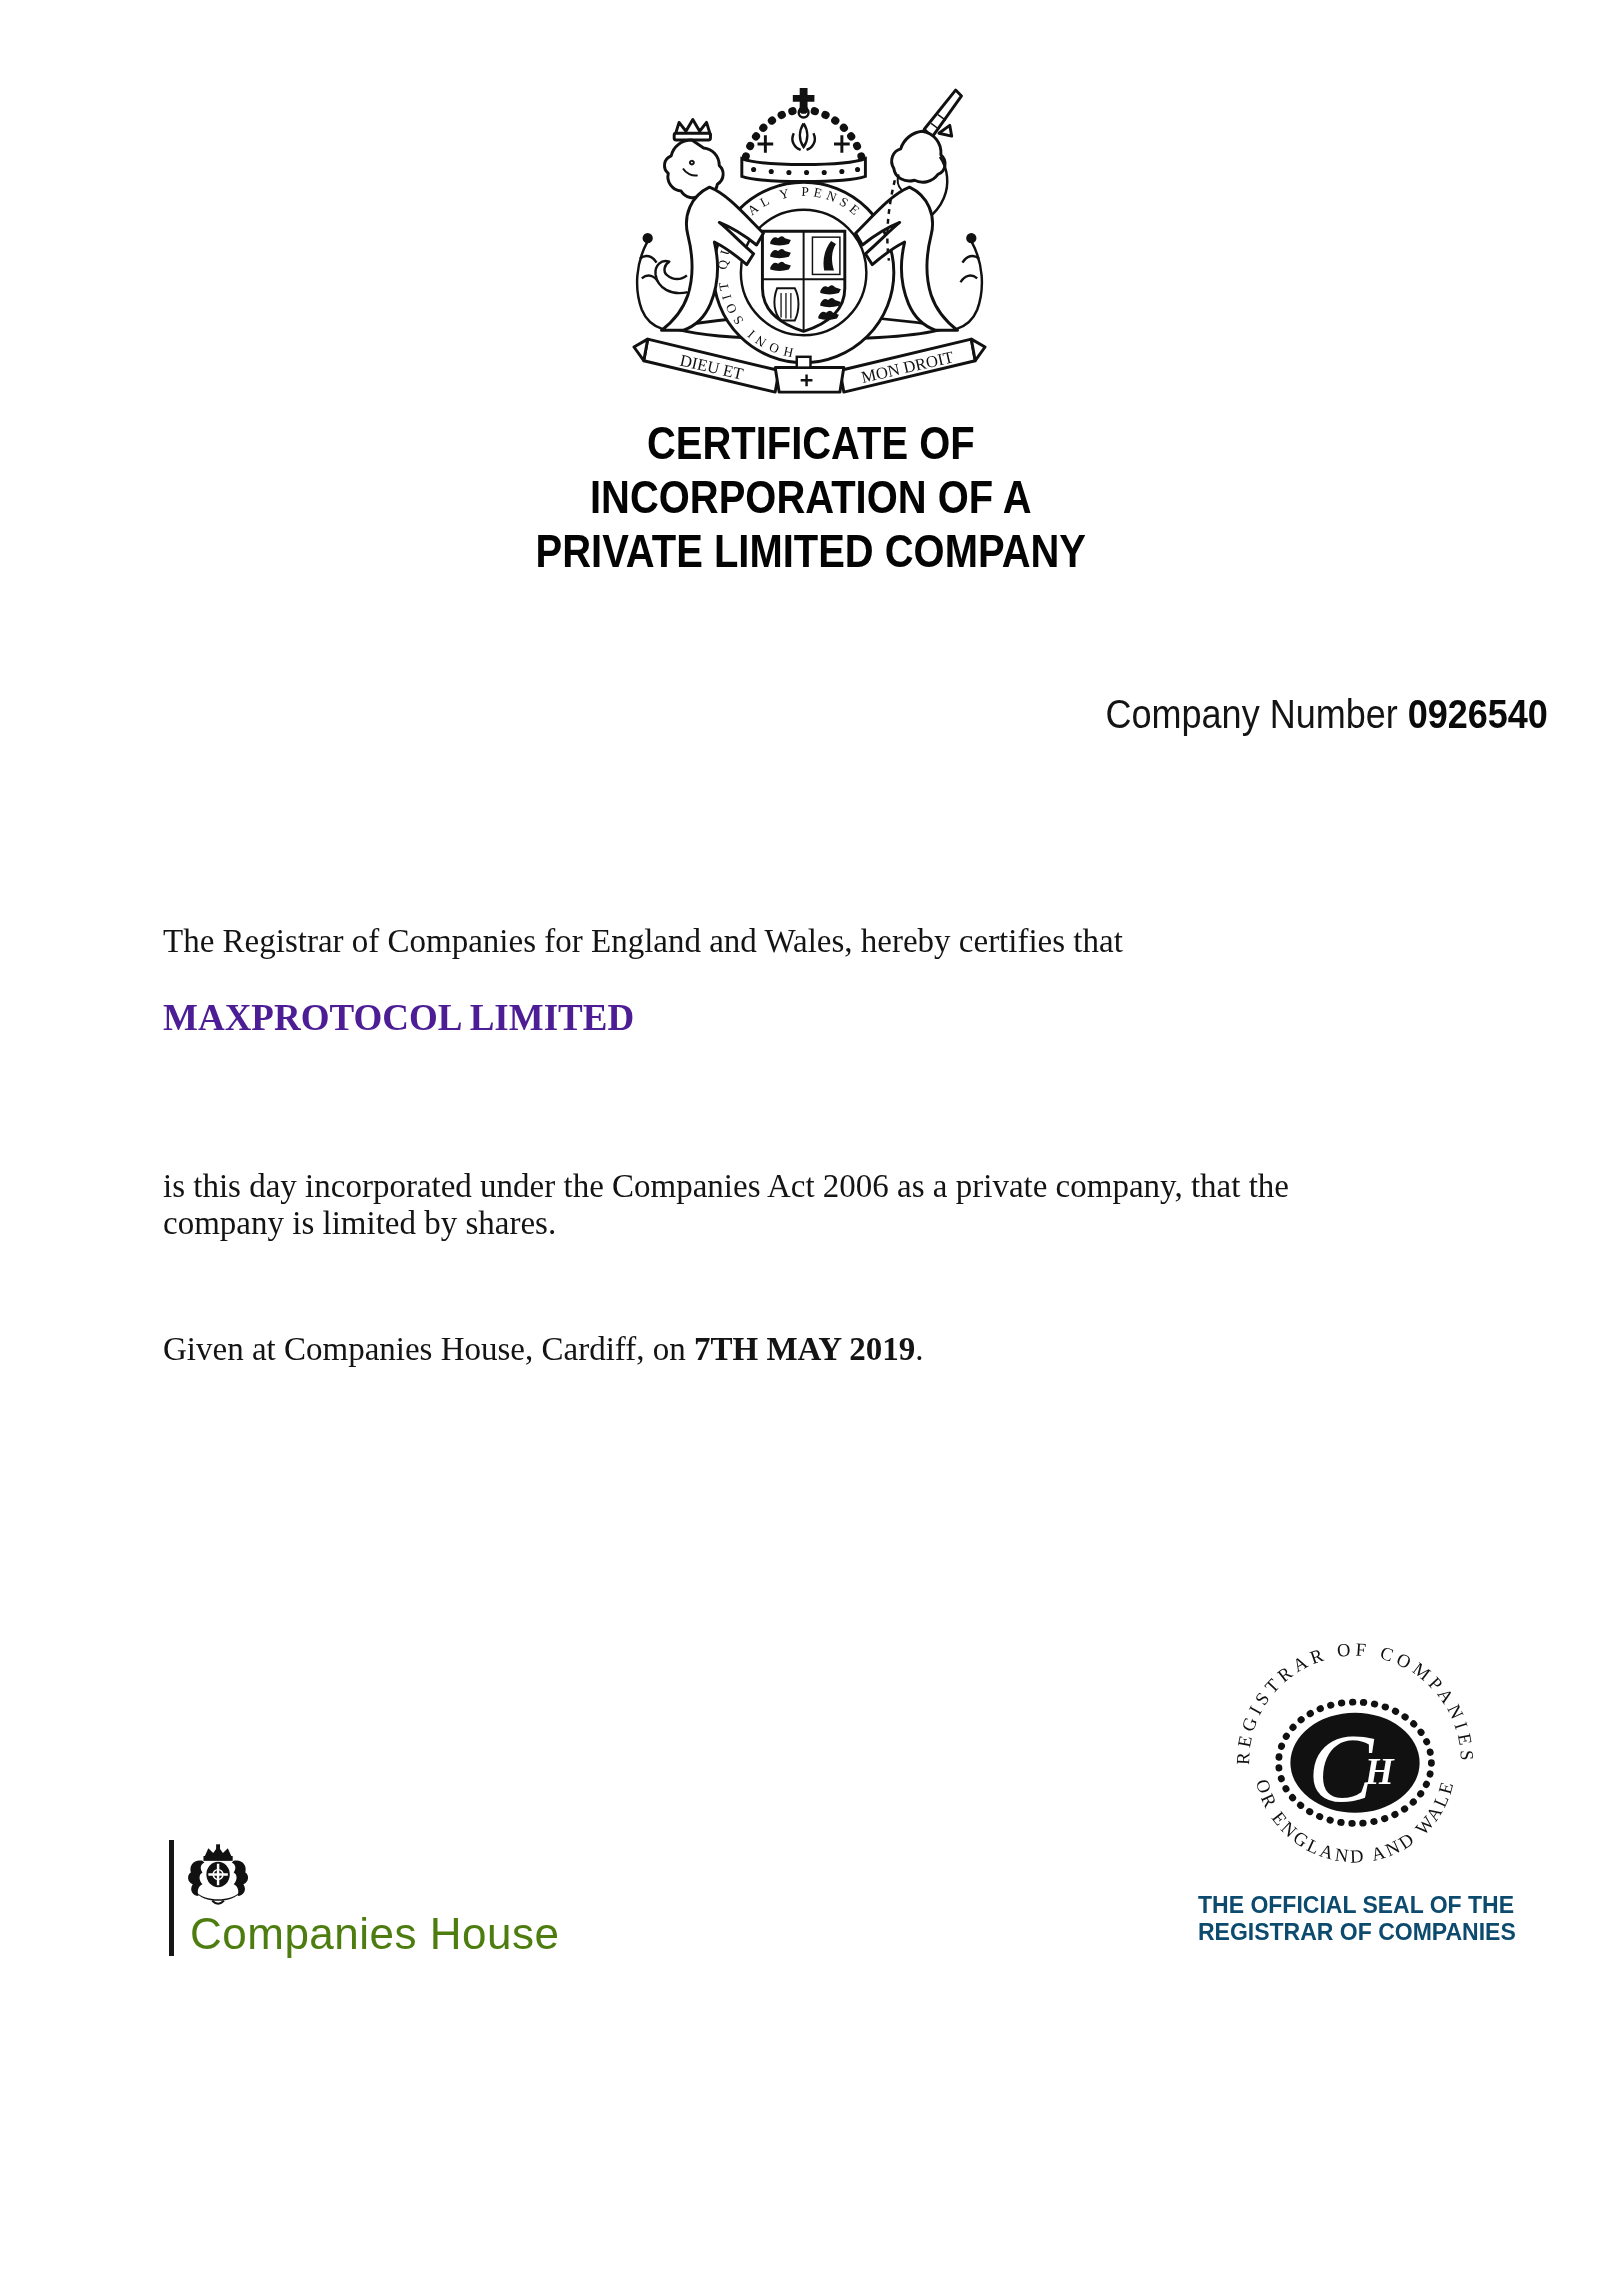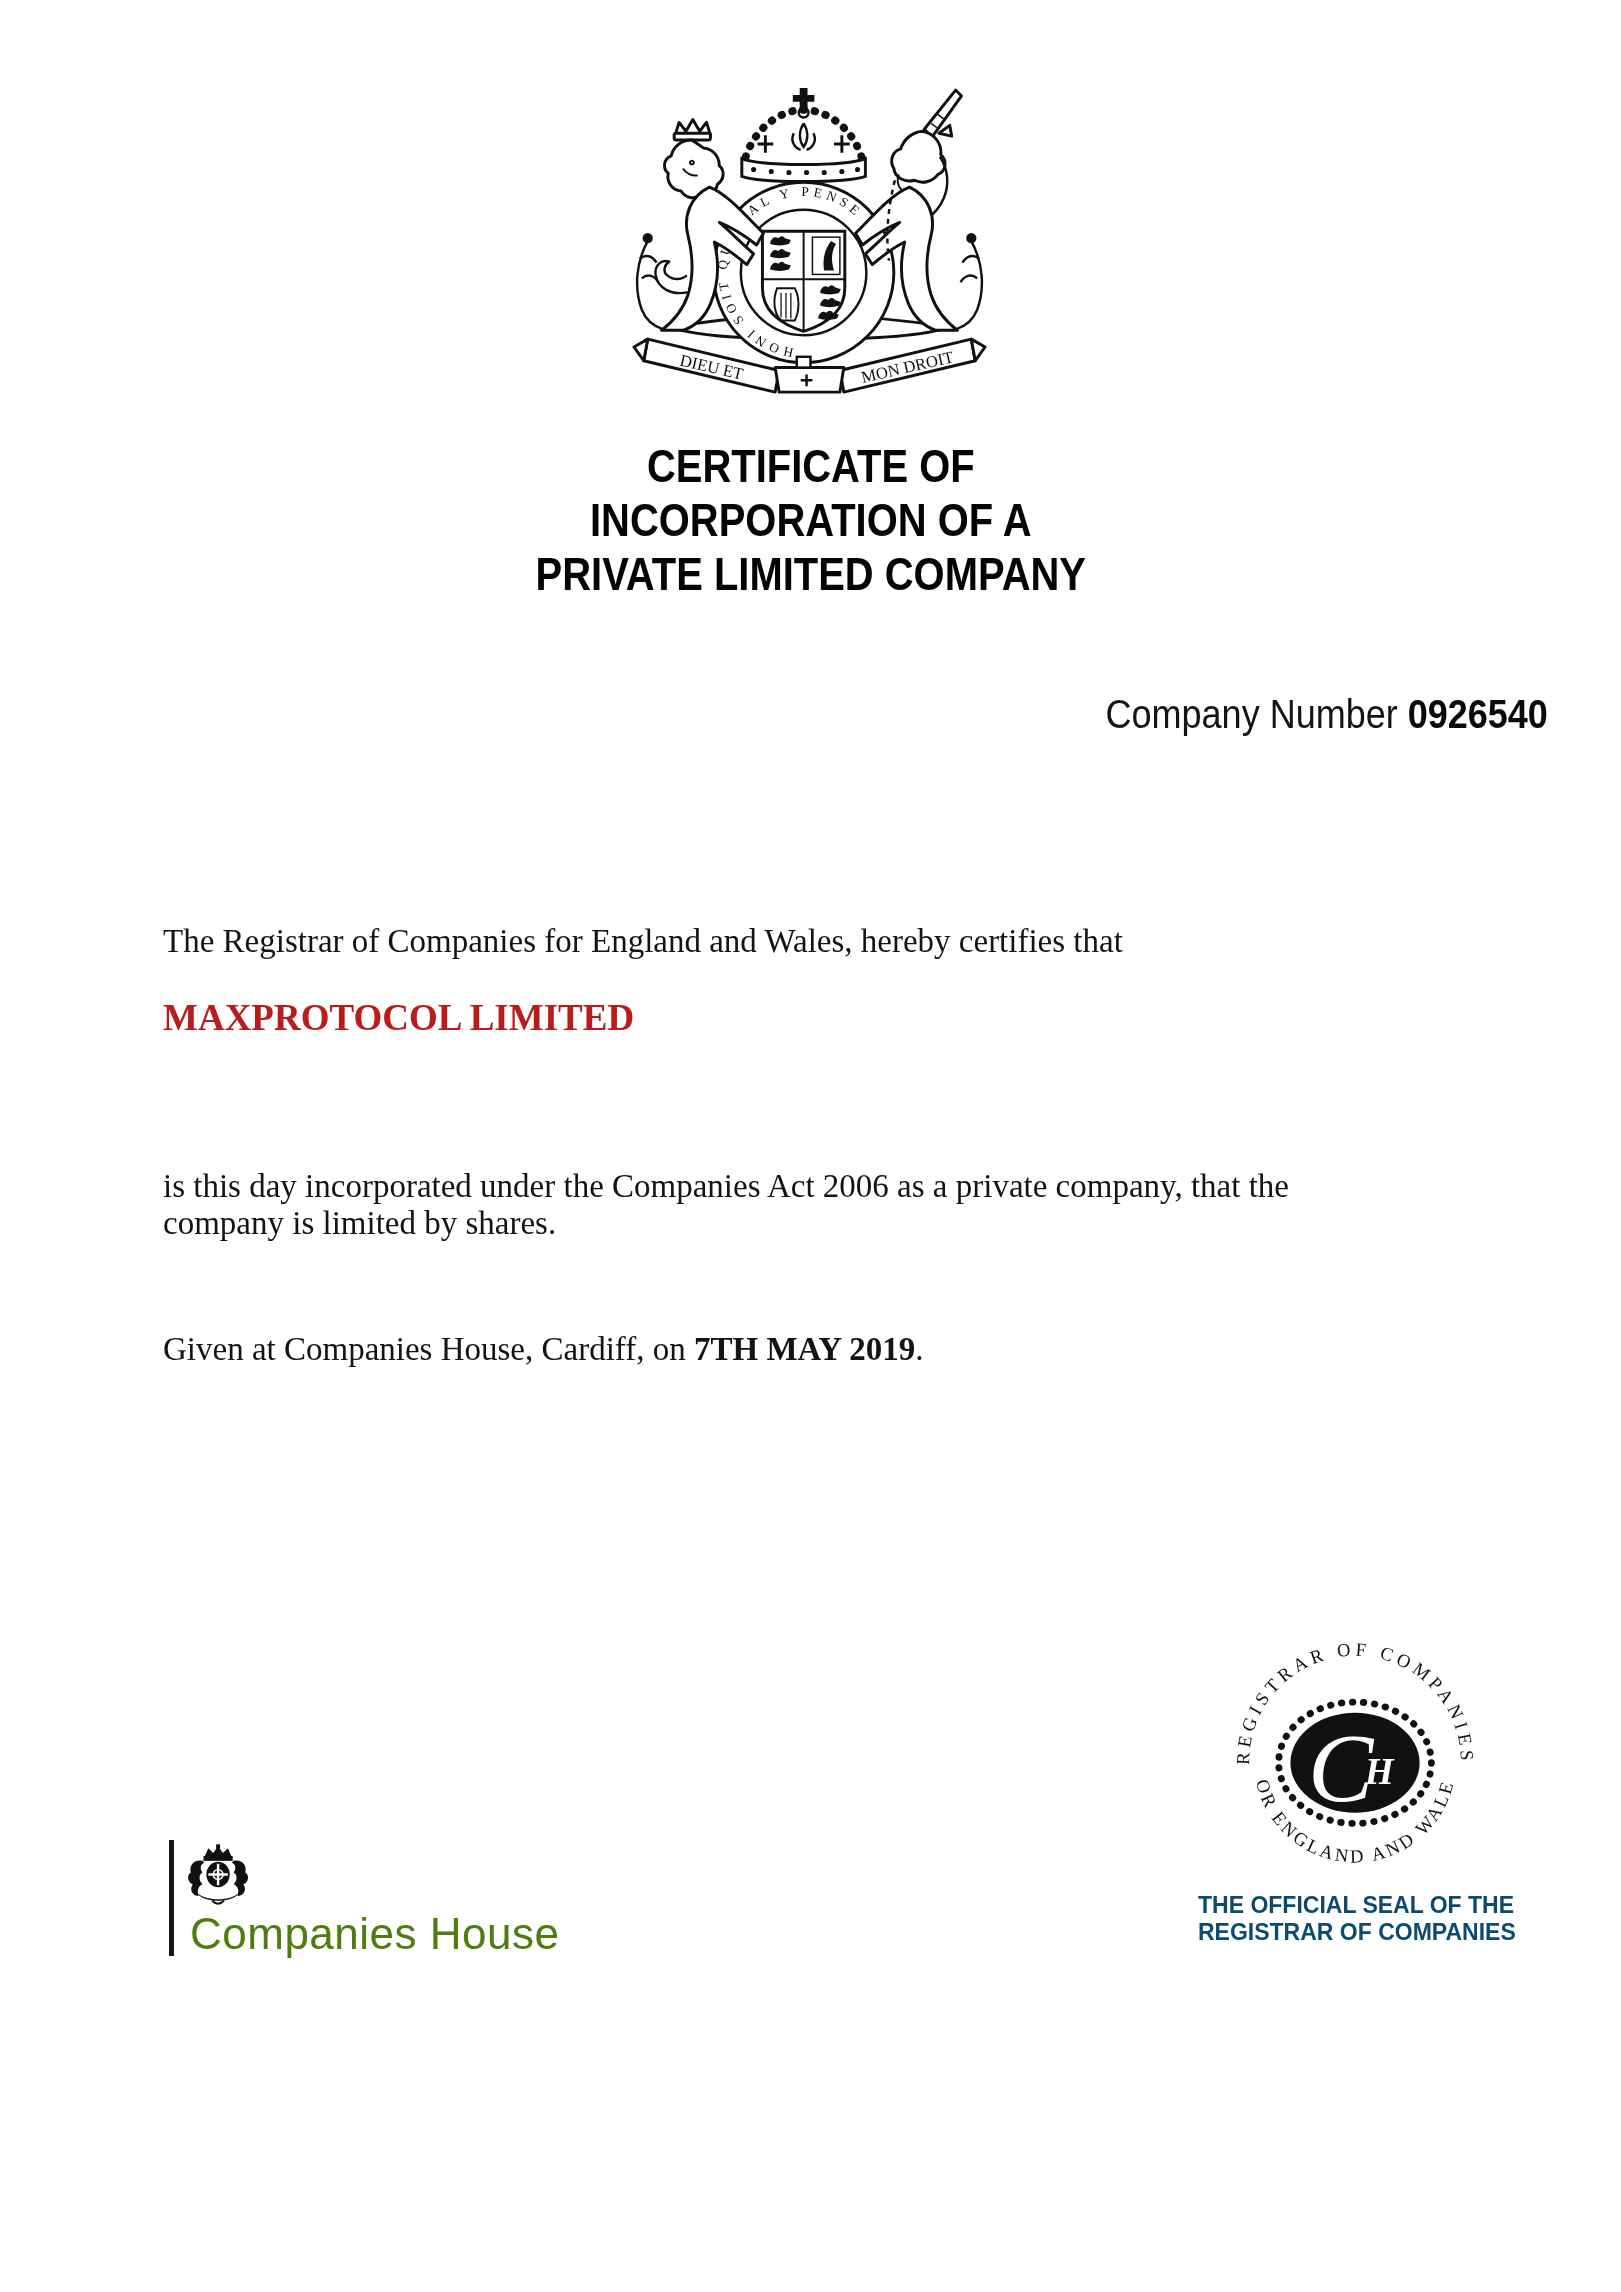--- a/index.html
+++ b/index.html
@@ -4,39 +4,39 @@
 <style>
   html,body{margin:0;padding:0;background:#e8e8e8;}
   #page{
     position:relative;width:1621px;height:2293px;background:#ffffff;
     margin:0 auto;overflow:hidden;
     font-family:"Liberation Serif",serif;color:#111;
   }
   .abs{position:absolute;}
   
   .title-block{
-    left:0;top:439px;width:1621px;text-align:center;
+    left:0;top:416px;width:1621px;text-align:center;
   }
   .title-inner{
     display:inline-block;transform:scaleX(0.85);
     font-family:"Liberation Sans",sans-serif;font-weight:bold;
     font-size:47px;line-height:54px;color:#040404;letter-spacing:0px;
     white-space:nowrap;
   }
   
   .cn-block{left:0;top:692px;width:1621px;text-align:right;}
   .cn-inner{
     display:inline-block;transform:translateX(-49px) scaleX(0.9);
     font-family:"Liberation Sans",sans-serif;font-size:40px;color:#141414;
     white-space:nowrap;
   }
   .cn-inner .val{font-weight:bold;color:#0a0a0a;}
   
   .serif-line{font-size:33px;line-height:37px;color:#141414;white-space:nowrap;}
-  .company-name{font-size:37px;font-weight:bold;color:#b91c1c;white-space:nowrap;}
+  .company-name{font-size:37px;font-weight:bold;color:#4c1d95;white-space:nowrap;}
   .bold{font-weight:bold;}
   
   .seal-caption{
     left:1198px;top:1892px;width:323px;text-align:left;
     font-family:"Liberation Sans",sans-serif;font-weight:bold;
     font-size:23px;line-height:26.5px;color:#0c4a6e;
   }
   
   .ch-bar{left:169px;top:1840px;width:4.9px;height:116px;background:#161616;}
   .ch-wordmark{

